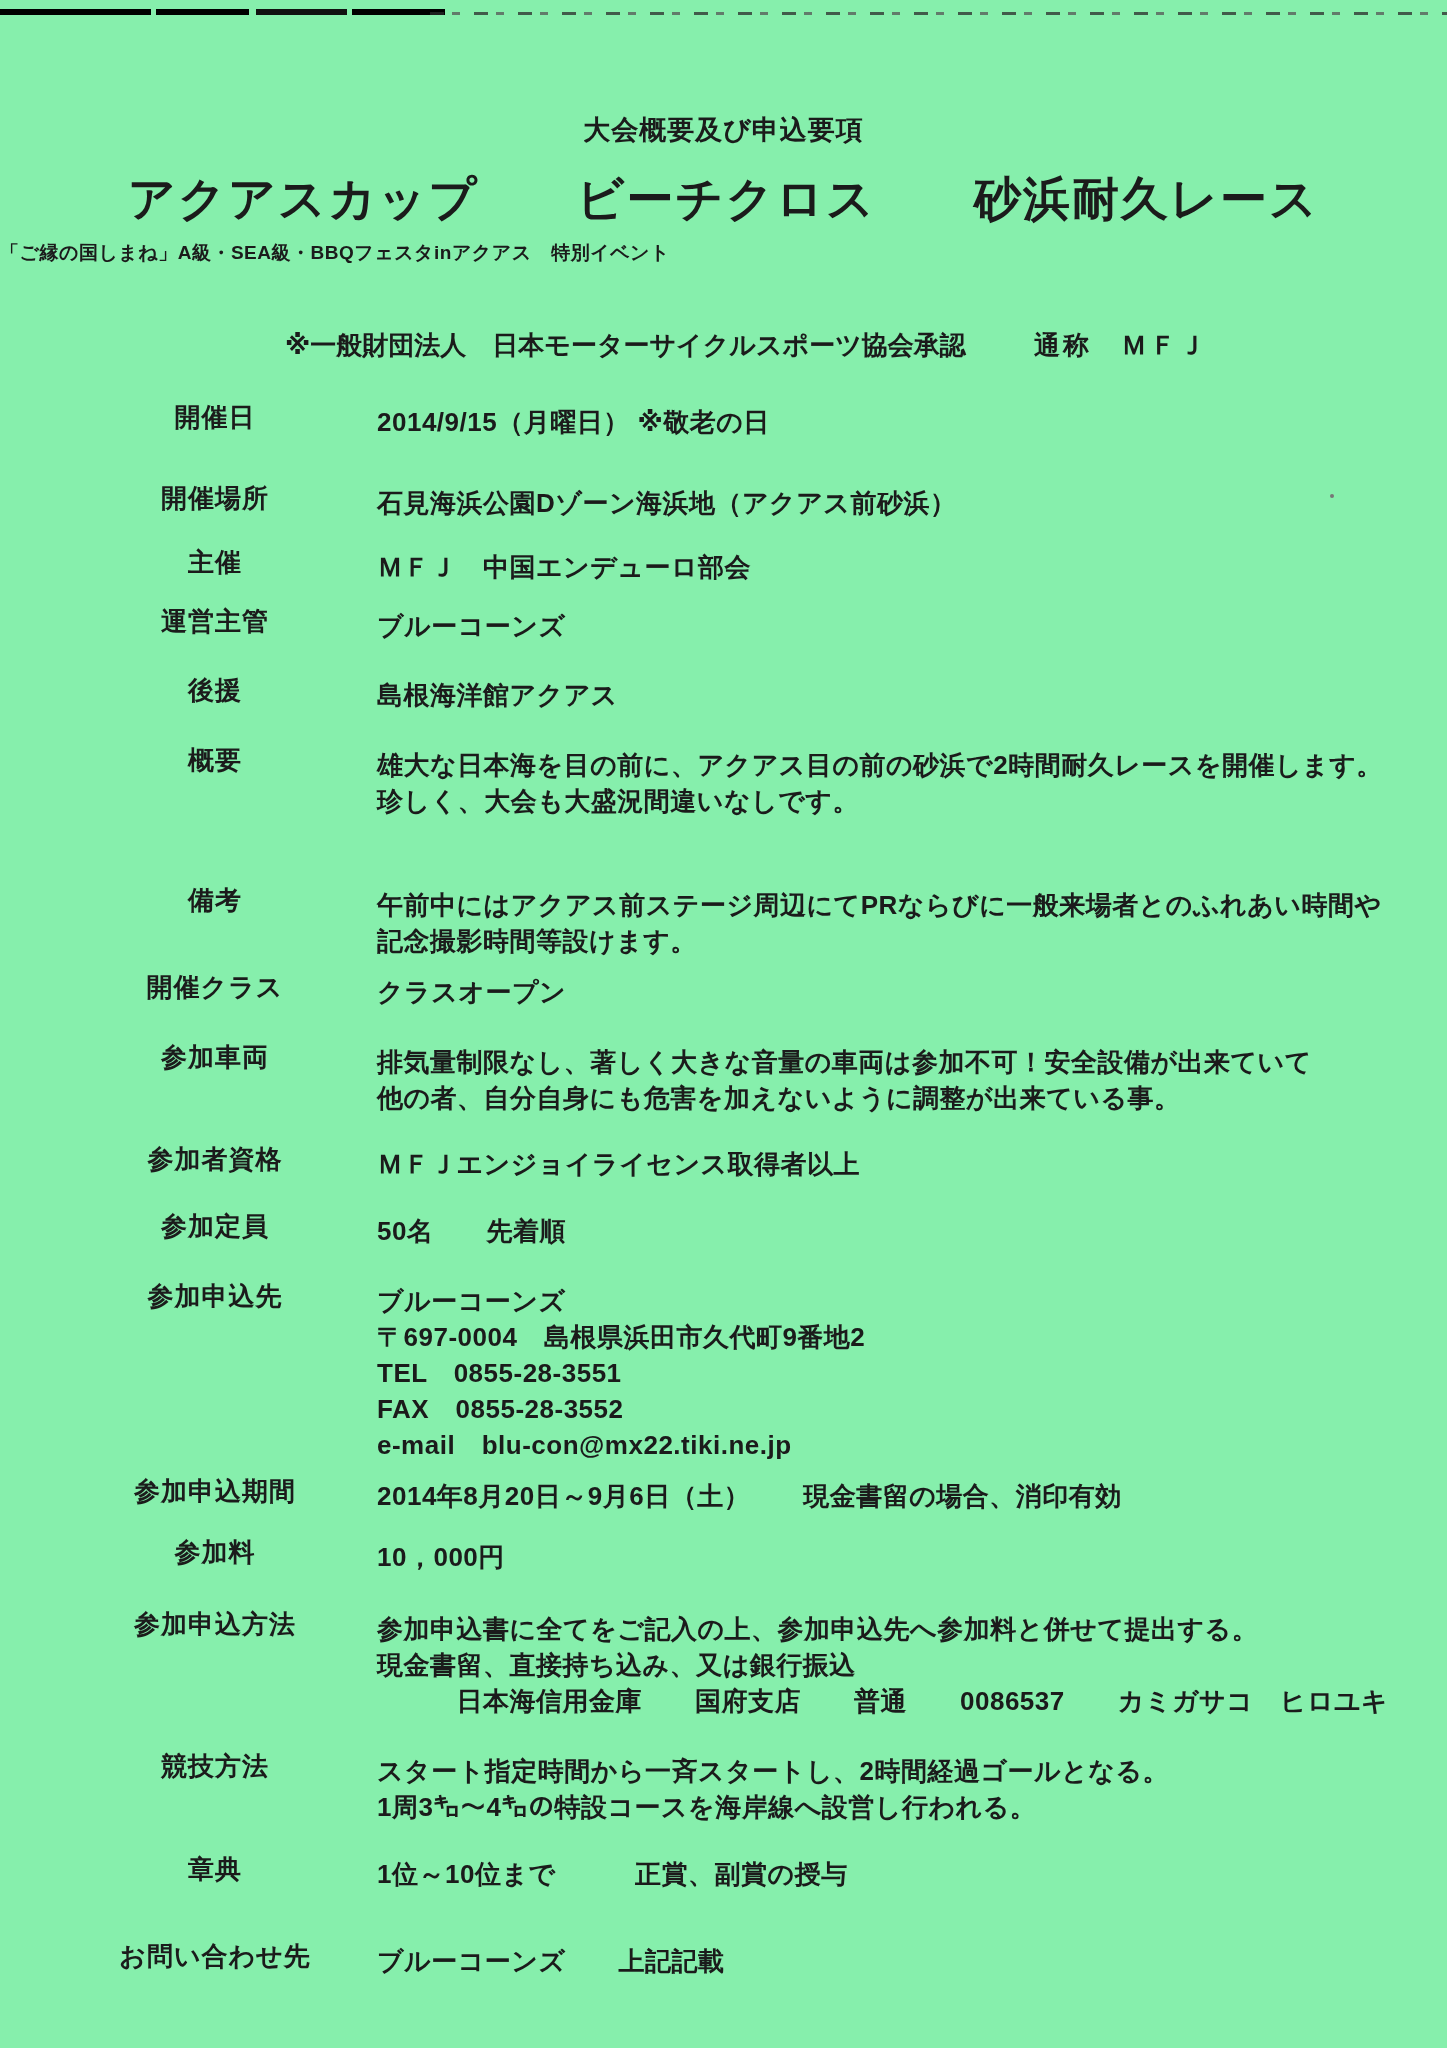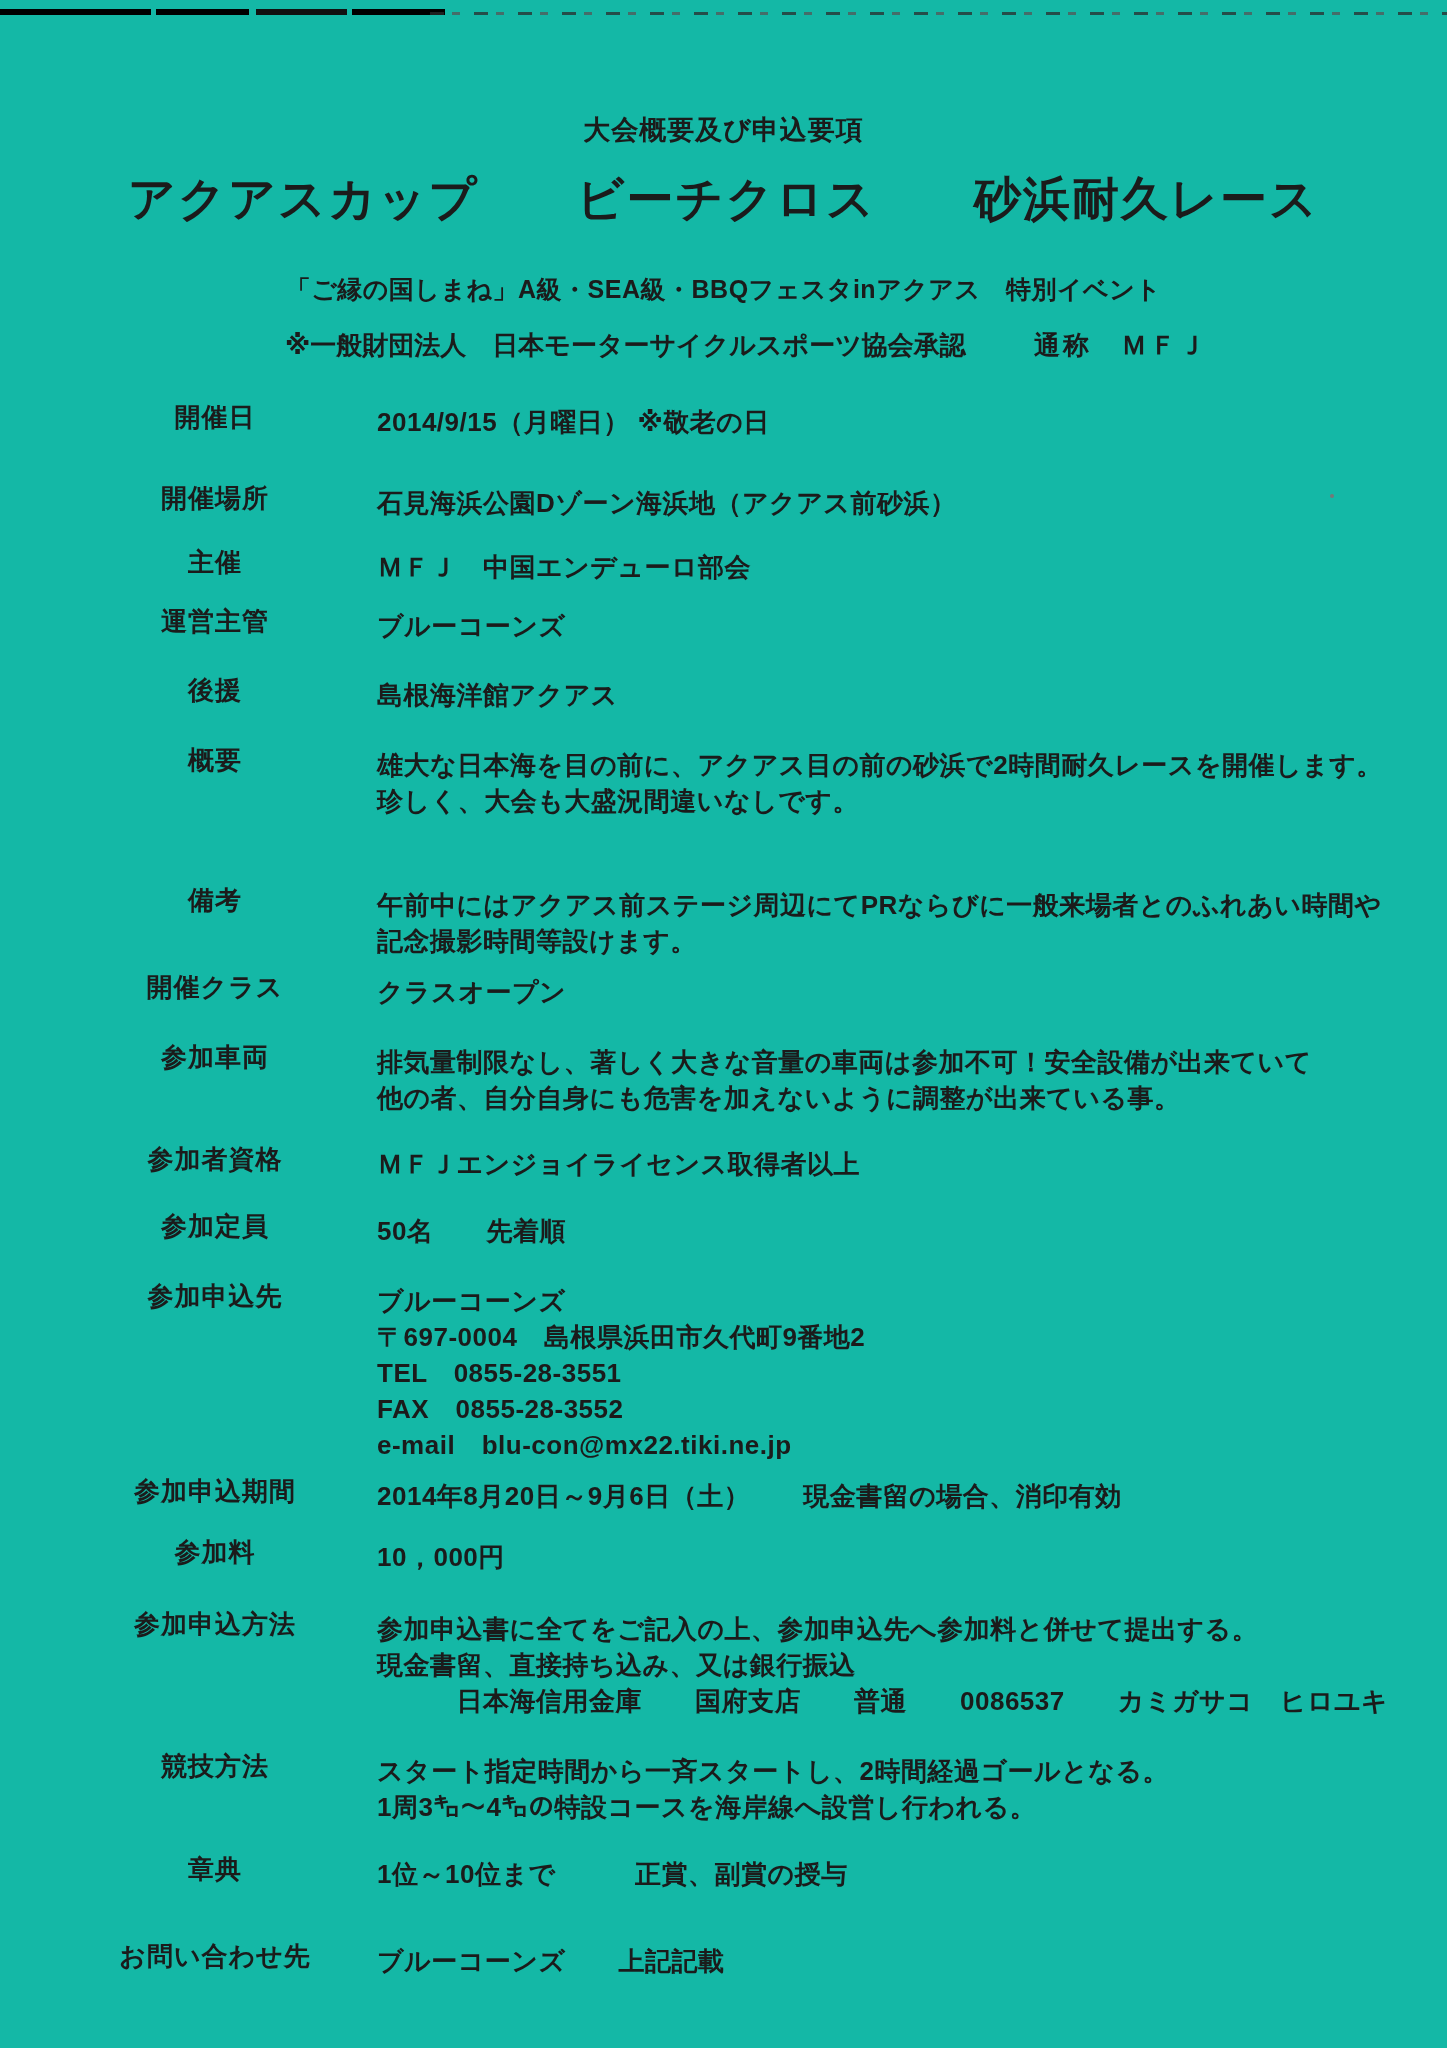--- a/index.html
+++ b/index.html
@@ -1,19 +1,19 @@
 <!DOCTYPE html>
 <html><head>
 <meta charset="utf-8">
 <style>
   html,body{margin:0;padding:0;background:#ffffff;}
   .page{
     position:relative;
     width:1447px;height:2048px;
-    background:#14b8a6;
+    background:#86efac;
     overflow:hidden;
     font-family:"Liberation Sans","DejaVu Sans",sans-serif;
     color:#1b1b1b;
     font-weight:600;
   }
   
   .scanline-solid{
     position:absolute;top:9px;left:0;width:445px;height:6px;
     background:
       linear-gradient(90deg,#000 0 34%,transparent 34% 35%,#000 35% 56%,transparent 56% 57.5%,#111 57.5% 78%,transparent 78% 79%,#000 79% 100%);
@@ -28,21 +28,21 @@
   .doc-heading{
     position:absolute;top:112px;left:0;width:100%;
     text-align:center;font-size:27px;letter-spacing:1px;white-space:pre;
   }
   .doc-title{
     position:absolute;top:168px;left:0;width:100%;
     text-align:center;font-size:47px;font-weight:700;letter-spacing:2px;white-space:pre;
   }
   .doc-subtitle{
     position:absolute;top:240px;left:0;width:100%;
-    text-align:center;font-size:25px;font-weight:700;letter-spacing:0.5px;white-space:pre;margin-top:33px;
+    text-align:left;font-size:19px;font-weight:700;letter-spacing:0.5px;white-space:pre;
   }
   .approval{position:absolute;top:328px;left:0;width:100%;font-size:26px;}
   .approval .note{position:absolute;left:285px;white-space:pre;}
   .approval .alias{position:absolute;left:1034px;white-space:pre;letter-spacing:3px;}
 
   .row{position:absolute;left:0;width:100%;font-size:26px;}
   .row .label{
     position:absolute;left:85px;width:260px;top:7px;
     text-align:center;white-space:pre;letter-spacing:1px;
   }

